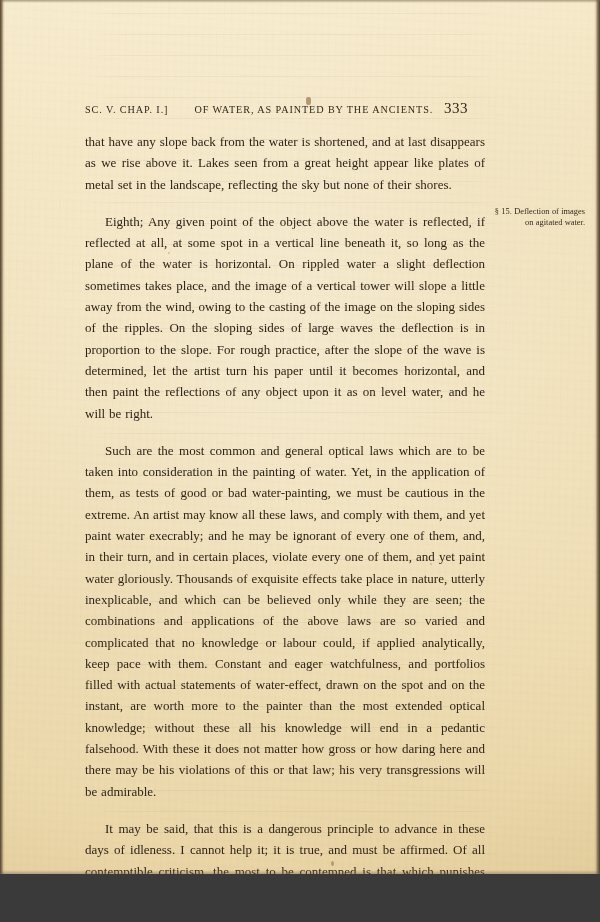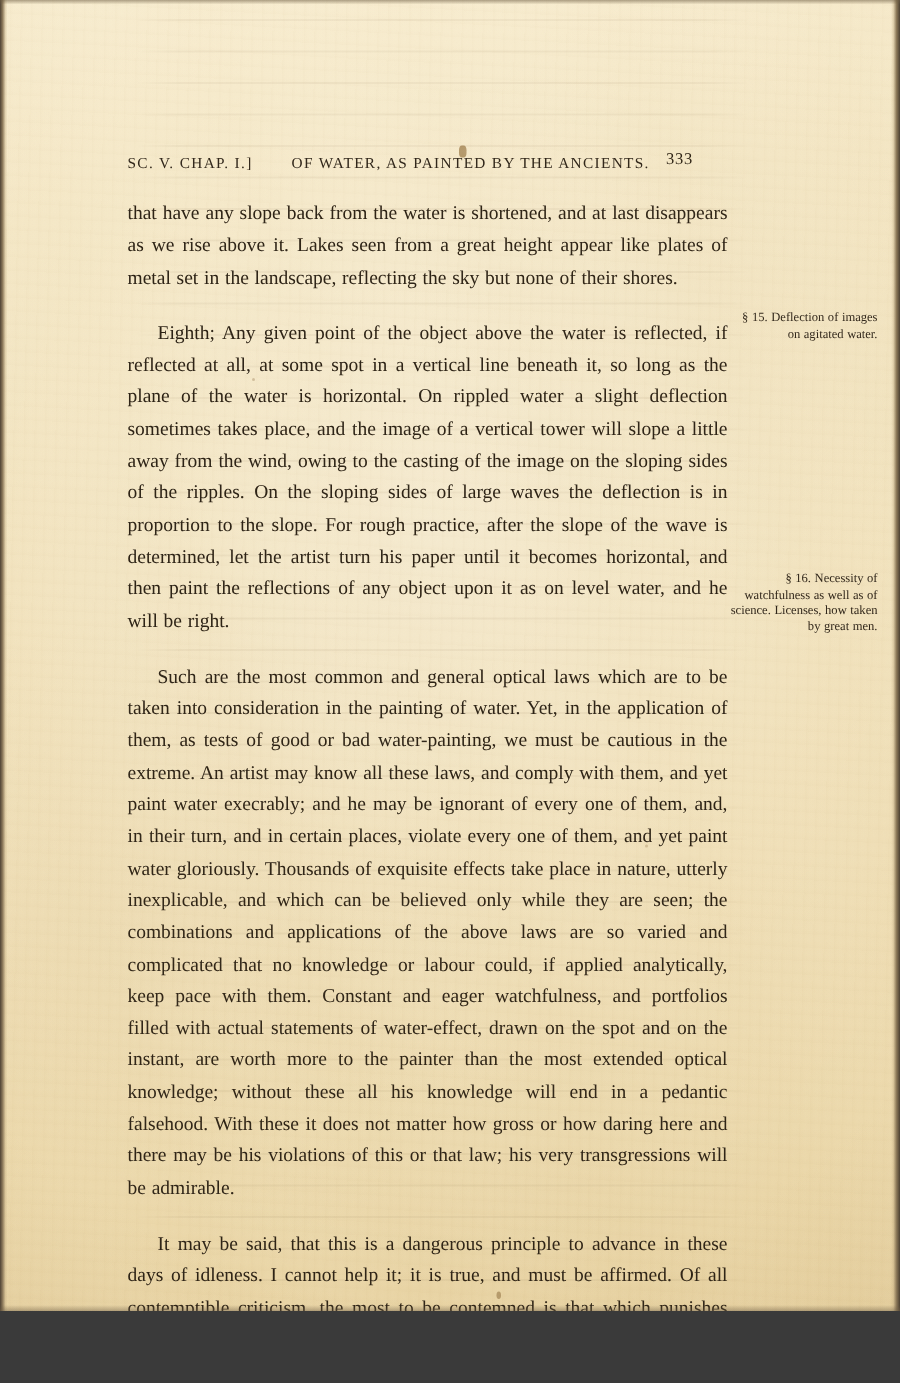--- a/index.html
+++ b/index.html
@@ -89,21 +89,21 @@
     display: inline-block;
   }
   #running-head .title {
     display: inline-block;
     margin-left: 26px;
   }
   #page-number {
     position: absolute;
     left: 444px;
     top: 100px;
-    font-size: 11px;
+    font-size: 15px;
     letter-spacing: 0.5px;
     color: #2b2114;
   }
 
   
   .speck {
     position: absolute;
     background: rgba(120,84,36,0.45);
     border-radius: 50%;
     pointer-events: none;
@@ -174,21 +174,20 @@
   <div id="page-number">333</div>
 
   <div id="body">
     <p class="para noindent">that have any slope back from the water is shortened, and at last disappears as we rise above it. Lakes seen from a great height appear like plates of metal set in the landscape, reflecting the sky but none of their shores.</p>
     <p class="para">Eighth; Any given point of the object above the water is reflected, if reflected at all, at some spot in a vertical line beneath it, so long as the plane of the water is horizontal. On rippled water a slight deflection sometimes takes place, and the image of a vertical tower will slope a little away from the wind, owing to the casting of the image on the sloping sides of the ripples. On the sloping sides of large waves the deflection is in proportion to the slope. For rough practice, after the slope of the wave is determined, let the artist turn his paper until it becomes horizontal, and then paint the reflections of any object upon it as on level water, and he will be right.</p>
     <p class="para">Such are the most common and general optical laws which are to be taken into consideration in the painting of water. Yet, in the application of them, as tests of good or bad water-painting, we must be cautious in the extreme. An artist may know all these laws, and comply with them, and yet paint water execrably; and he may be ignorant of every one of them, and, in their turn, and in certain places, violate every one of them, and yet paint water gloriously. Thousands of exquisite effects take place in nature, utterly inexplicable, and which can be believed only while they are seen; the combinations and applications of the above laws are so varied and complicated that no knowledge or labour could, if applied analytically, keep pace with them. Constant and eager watchfulness, and portfolios filled with actual statements of water-effect, drawn on the spot and on the instant, are worth more to the painter than the most extended optical knowledge; without these all his knowledge will end in a pedantic falsehood. With these it does not matter how gross or how daring here and there may be his violations of this or that law; his very transgressions will be admirable.</p>
     <p class="para">It may be said, that this is a dangerous principle to advance in these days of idleness. I cannot help it; it is true, and must be affirmed. Of all contemptible criticism, the most to be contemned is that which punishes great works of art when they fight with-</p>
   </div>
 
   <div class="margin-note" id="note-15">§ 15. Deflection of images on agitated water.</div>
-  <div class="margin-note" id="note-16">§ 16. Necessity of watchfulness as well as of science. Licenses, how taken by great men.</div>
 
   <div class="speck" style="left:306px; top:97px; width:5px; height:8px; background:rgba(125,85,30,0.55); border-radius:40%;"></div>
   <div class="speck" style="left:331px; top:861px; width:3px; height:5px;"></div>
   <div class="speck" style="left:512px; top:884px; width:2px; height:3px; background:rgba(120,84,36,0.30);"></div>
   <div class="speck" style="left:168px; top:252px; width:2px; height:2px; background:rgba(120,84,36,0.28);"></div>
   <div class="speck" style="left:430px; top:563px; width:2px; height:2px; background:rgba(120,84,36,0.25);"></div>
 
   <div id="grain"></div>
   <div id="edge-left"></div>
   <div id="edge-right"></div>

